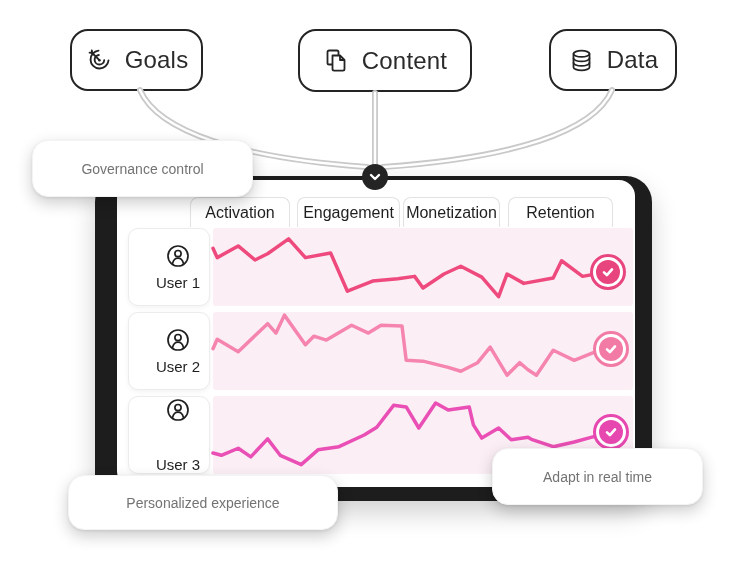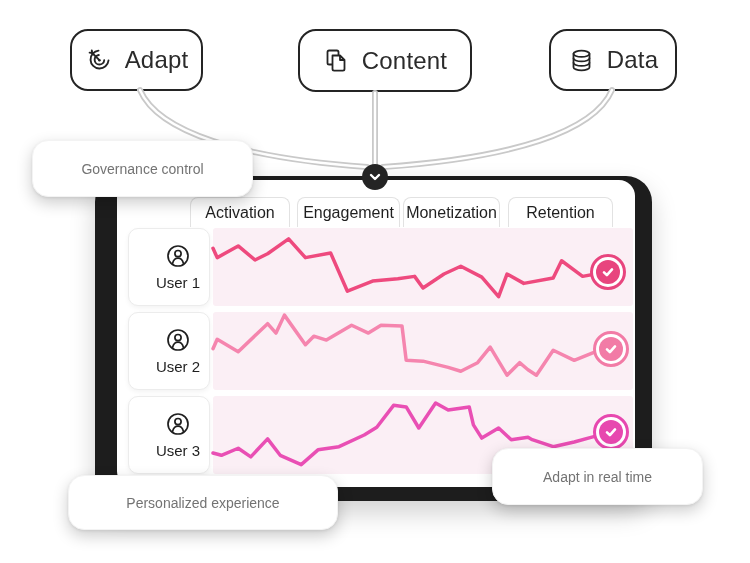--- a/index.html
+++ b/index.html
@@ -38,21 +38,21 @@
   #tab-0 { left:73px;  width:100px; }
   #tab-1 { left:180px; width:103px; }
   #tab-2 { left:286px; width:97px;  }
   #tab-3 { left:391px; width:105px; }
 
   .user-card { position:absolute; left:11px; width:82px; height:78px; background:#fff;
                border:1.5px solid #ececec; border-radius:10px;
                box-shadow:0 2px 5px rgba(0,0,0,0.05);
                display:flex; flex-direction:column; align-items:center; justify-content:center; gap:5px;padding-left:18px; }
   .user-card .user-label { font-size:15px; font-weight:500; color:#1f1f1f; }
-  #user-0 { top:48px; } #user-1 { top:132px; } #user-2 { top:216px; }
+  #user-0 { top:48px; } #user-1 { top:132px; } #user-2 { top:216px;justify-content:space-between; }
 
   .band { position:absolute; left:96px; width:420px; height:78px; background:#fbeff5; border-radius:3px; }
   #band-0 { top:48px; } #band-1 { top:132px; } #band-2 { top:216px; }
   .band svg { position:absolute; left:0; top:0; width:100%; height:100%; overflow:visible; }
 
   .check-badge { position:absolute; width:36px; height:36px; border-radius:50%;
                  border:3px solid #f27ba6; background:#fff; z-index:4;
                  display:flex; align-items:center; justify-content:center; }
   .check-inner { width:24px; height:24px; border-radius:50%; background:#f27ba6;
                  display:flex; align-items:center; justify-content:center; }
@@ -89,21 +89,21 @@
   <div class="pill" id="pill-goals">
     <span>
       <svg width="28" height="28" viewBox="0 0 28 28" fill="none" stroke="#242424" stroke-width="1.9" stroke-linecap="round" stroke-linejoin="round">
         <path d="M23.5 14.5 A9 9 0 1 1 13.5 4.6"></path>
         <path d="M19.2 14.3 A4.8 4.8 0 1 1 13.8 9"></path>
         <circle cx="14.4" cy="14.2" r="1.3" fill="#242424" stroke="none"></circle>
         <path d="M14.4 14.2 L7.2 7"></path>
         <path d="M7.2 7 L4.6 6.6 M7.2 7 L6.8 4.4"></path>
       </svg>
     </span>
-    <span class="pill-label">Adapt</span>
+    <span class="pill-label">Goals</span>
   </div>
 
   <div class="pill" id="pill-content">
     <span>
       <svg width="27" height="27" viewBox="0 0 27 27" fill="none" stroke="#242424" stroke-width="1.8" stroke-linejoin="round">
         <rect x="4.5" y="3.5" width="11" height="14" rx="1.6"></rect>
         <path d="M9.5 8.5 h7.5 l4.5 4.5 v9 a1.6 1.6 0 0 1 -1.6 1.6 h-8.8 a1.6 1.6 0 0 1 -1.6 -1.6 z" fill="#ffffff"></path>
         <path d="M17 8.5 v4.5 h4.5"></path>
       </svg>
     </span>

